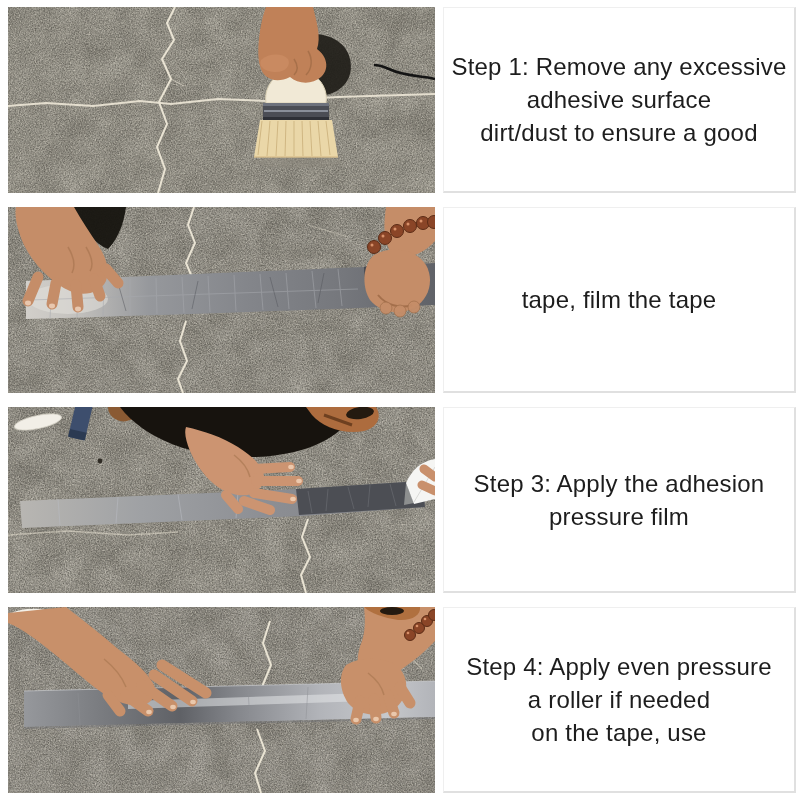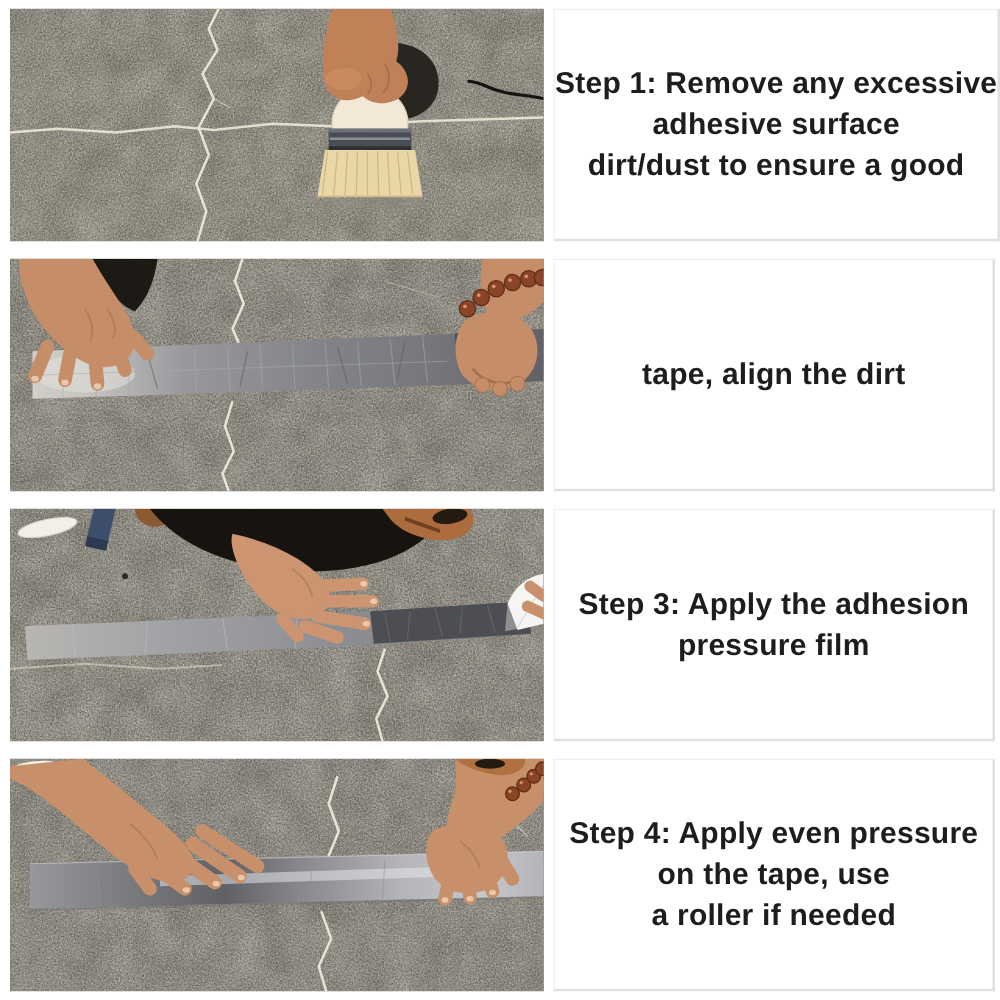--- a/index.html
+++ b/index.html
@@ -20,21 +20,20 @@
     background:#ffffff;
     border:1px solid #efefef;
     border-right:2px solid #e0e0e0;
     border-bottom:2px solid #e0e0e0;
     display:flex;align-items:center;justify-content:center;
     text-align:center;
   }
   .card-text{
     font-size:24px;line-height:33px;color:#1d1d1d;
     letter-spacing:0.2px;
-    font-weight:bold;
   }
   .line{white-space:nowrap;}
 </style>
 </head>
 <body>
 
 <div class="poster">
 
   <div class="row">
     <div class="photo-wrap">
@@ -198,21 +197,21 @@
                 <circle cx="387" cy="22" r="1.5"></circle>
               <circle cx="400" cy="17" r="1.5"></circle>
                 <circle cx="413" cy="14" r="1.5"></circle>
             </g>
           </g>
         </g>
       </svg>
     </div>
     <div class="card">
       <div class="card-text">
-        <div class="line">tape, align the dirt</div>
+        <div class="line">tape, film the tape</div>
       </div>
     </div>
   </div>
 
   <div class="row">
     <div class="photo-wrap">
       <svg viewBox="0 0 427 186" preserveAspectRatio="none">
         <defs>
           <filter id="b3" x="0" y="0" width="100%" height="100%" color-interpolation-filters="sRGB">
             <feTurbulence type="fractalNoise" baseFrequency="0.04" numOctaves="3" seed="15" stitchTiles="stitch"></feTurbulence>
@@ -398,19 +397,19 @@
                 <circle cx="409" cy="19" r="1.3"></circle>
                 <circle cx="417" cy="12" r="1.3"></circle>
             </g>
           </g>
         </g>
       </svg>
     </div>
     <div class="card">
       <div class="card-text">
         <div class="line">Step 4: Apply even pressure</div>
+        <div class="line">a roller if needed</div>
         <div class="line">on the tape, use</div>
-        <div class="line">a roller if needed</div>
       </div>
     </div>
   </div>
 
 </div>
 
 </body></html>

